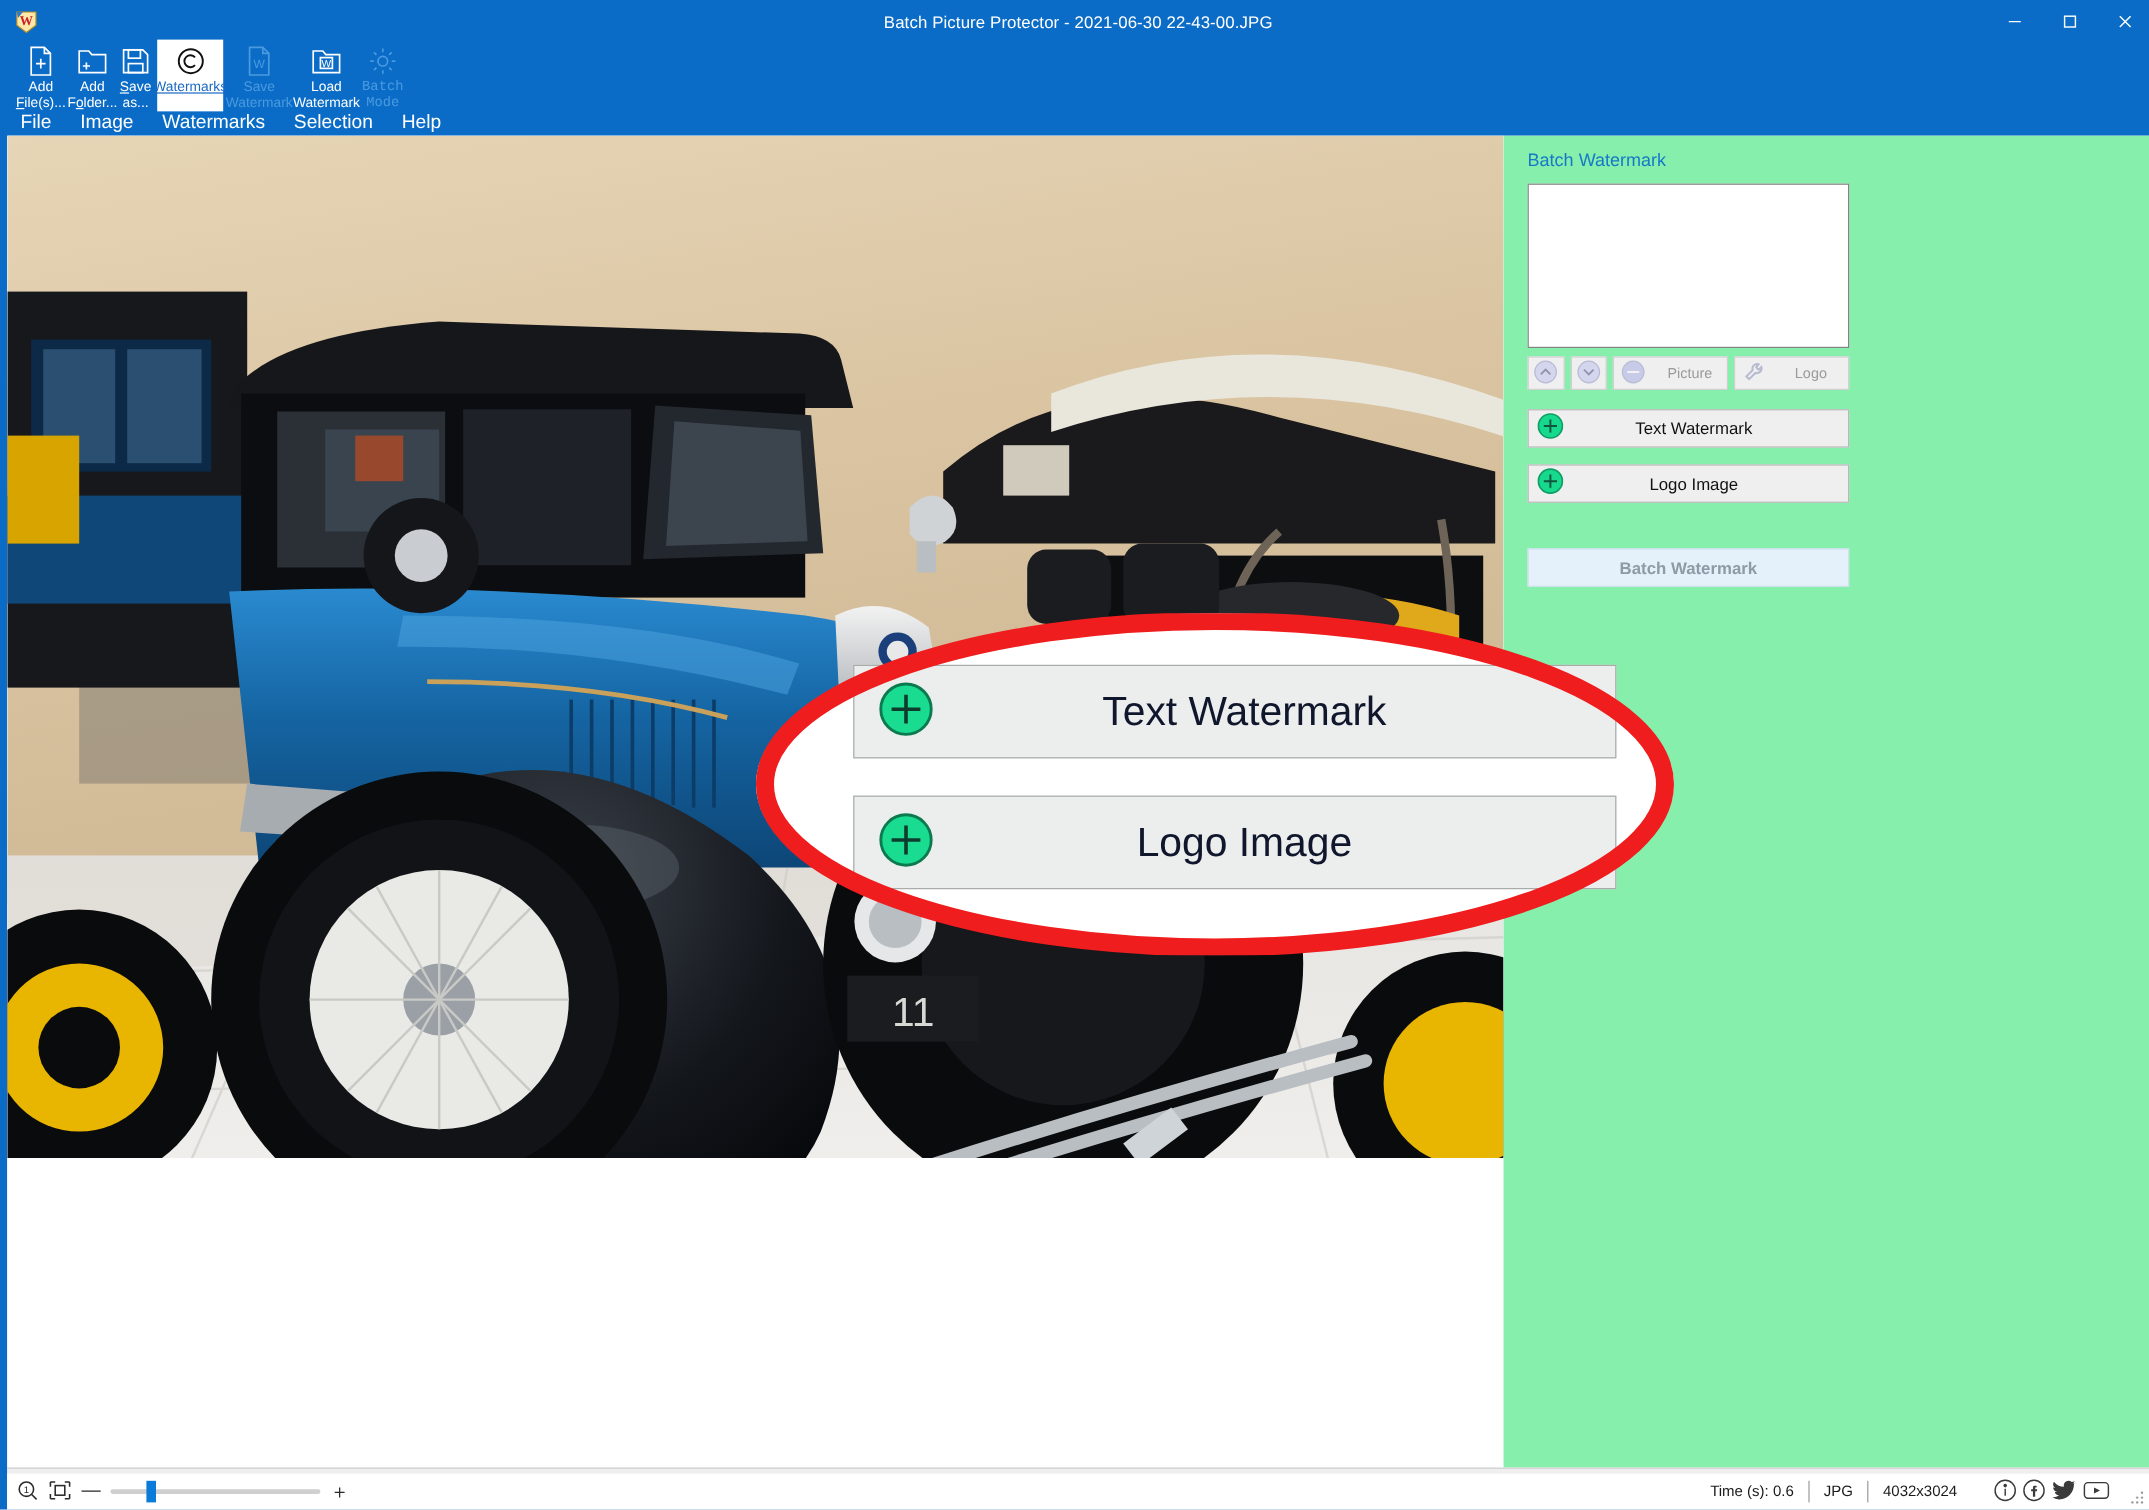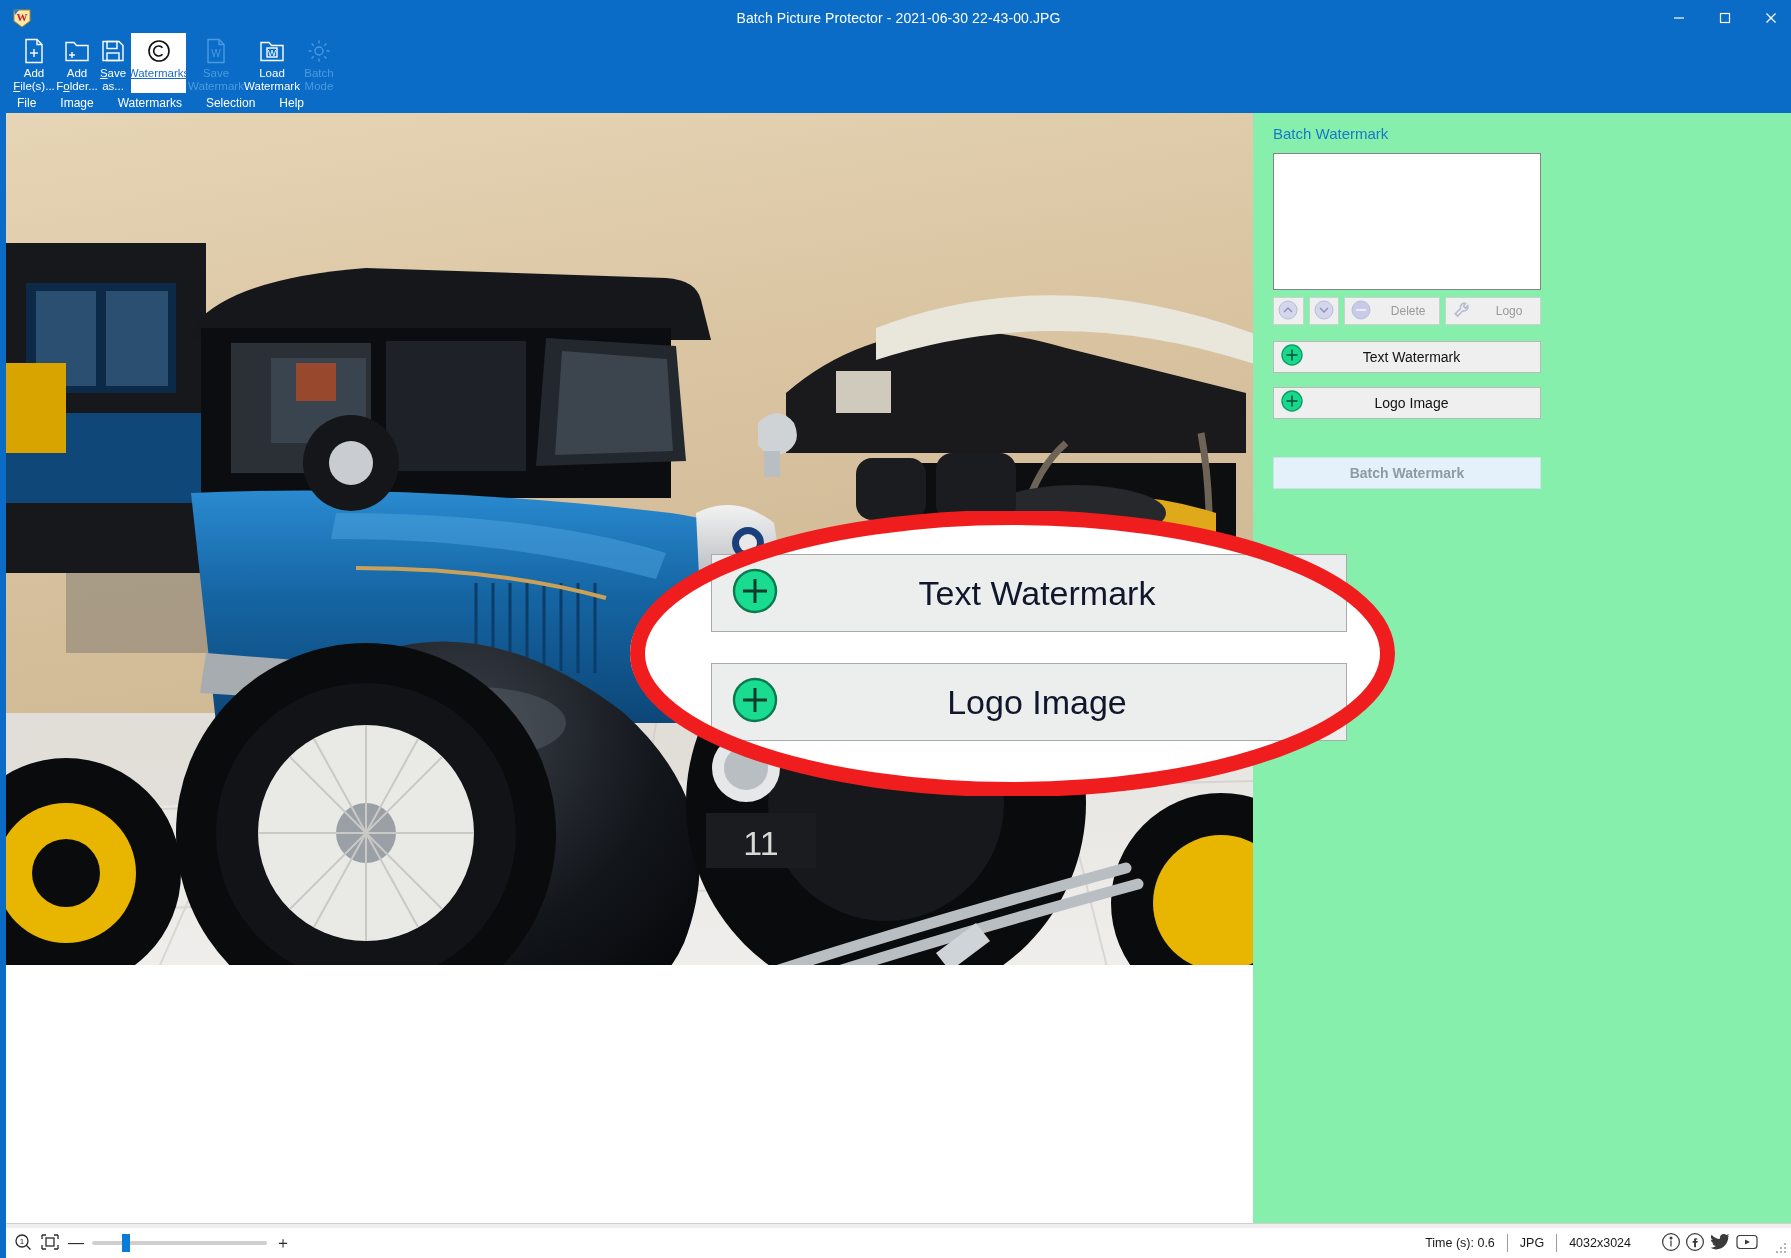--- a/index.html
+++ b/index.html
@@ -63,21 +63,21 @@
   .tool.active .lab{color:#1b69c4;text-decoration:underline;}
   .ul{text-decoration:underline;}
 
   
   .menubar{
     position:absolute;left:0;top:90px;width:1791px;height:20px;
     background:#0a6cc6;display:flex;align-items:center;
     padding-left:14px;box-sizing:border-box;
   }
   .menu-item{
-    color:#ffffff;font-size:12px;margin-right:24px;cursor:default;
+    color:#ffffff;font-size:16px;margin-right:24px;cursor:default;
   }
 
   
   .client{
     position:absolute;left:3px;top:110px;width:1785px;height:1145px;
     background:#f0f0f0;overflow:hidden;
   }
 
   
   .canvas{
@@ -285,21 +285,21 @@
       <span class="ic">
         <svg width="26" height="24" viewBox="0 0 26 24" fill="none" stroke="#ffffff" stroke-width="1.4">
           <path d="M2 3.5h8l2.5 3H24v15H2z"></path>
           <rect x="8" y="9" width="10" height="9"></rect>
           <text x="13" y="16.8" font-size="8.5" font-family="Liberation Sans, sans-serif" fill="#ffffff" stroke="none" text-anchor="middle">W</text>
         </svg>
       </span>
       <span class="lab">Load<br>Watermark</span>
     </div>
 
-    <div class="tool disabled" style="left:296px;width:40px;">
+    <div class="tool disabled" style="left:296px;width:40px;font-family:Liberation Mono, monospace;">
       <span class="ic">
         <svg width="24" height="24" viewBox="0 0 24 24" fill="none" stroke="#4b9ae0" stroke-width="1.4">
           <circle cx="12" cy="12" r="4"></circle>
           <path d="M12 1.5v3M12 19.5v3M1.5 12h3M19.5 12h3M4.6 4.6l2.1 2.1M17.3 17.3l2.1 2.1M19.4 4.6l-2.1 2.1M6.7 17.3l-2.1 2.1"></path>
         </svg>
       </span>
       <span class="lab">Batch<br>Mode</span>
     </div>
   </div>
 
@@ -481,21 +481,21 @@
               </svg>
           </span>
         </div>
         <div class="sm-btn wide">
           <span>
             <svg width="20" height="20" viewBox="0 0 20 20">
                 <circle cx="10" cy="10" r="9" fill="#c8cbe8" stroke="#b9bcd6"></circle>
                 <line x1="5" y1="10" x2="15" y2="10" stroke="#f0f0f5" stroke-width="1.8"></line>
               </svg>
           </span>
-          <span class="txt">Delete</span>
+          <span class="txt">Picture</span>
         </div>
         <div class="sm-btn wide">
           <span>
             <svg width="20" height="20" viewBox="0 0 20 20" fill="none" stroke="#b6b9cf" stroke-width="1.6">
               <path d="M13.5 3.5a4 4 0 00-5 5l-5.2 5.2 2.3 2.3 5.2-5.2a4 4 0 005-5l-2.3 2.3-2-2z"></path>
             </svg>
           </span>
           <span class="txt">Logo</span>
         </div>
       </div>

